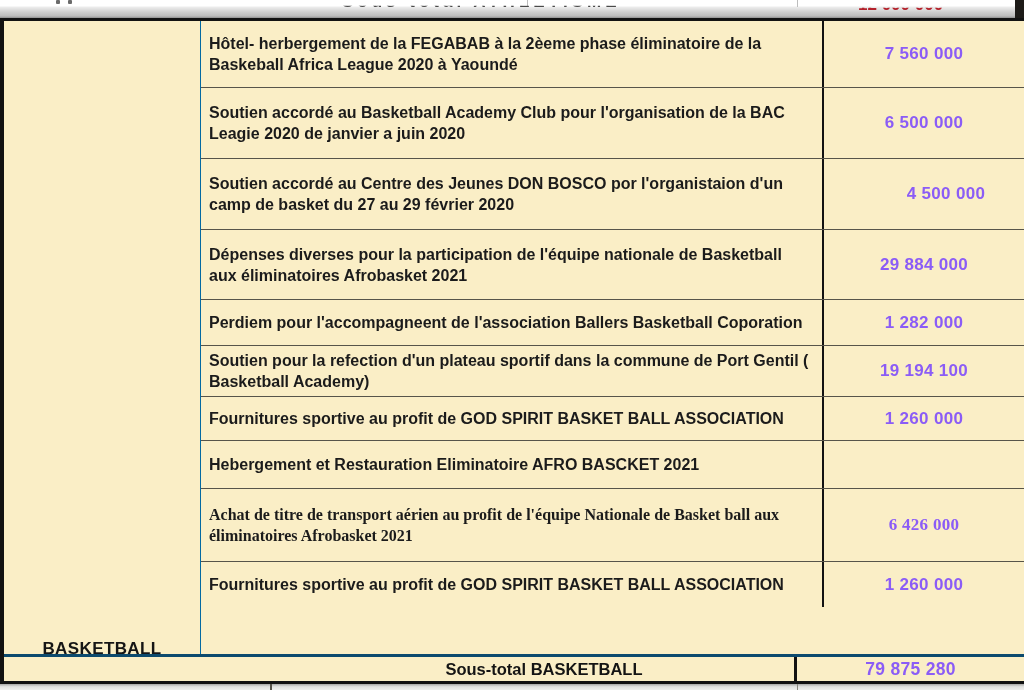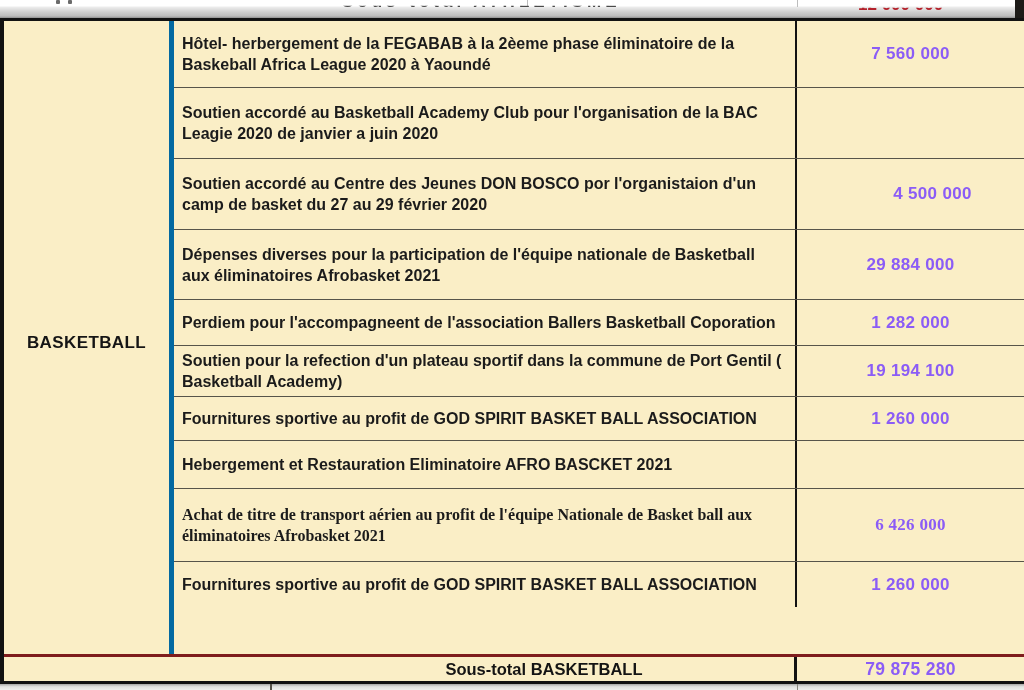--- a/index.html
+++ b/index.html
@@ -21,34 +21,34 @@
   .glyph-remnant { position:absolute; top:0; width:4px; height:4px; background:#6a6a6a; border-radius:1px; }
   .right-shadow-top { position:absolute; top:0; right:0; width:9px; height:20px; background:#1d1b18; }
   .right-edge-line { position:absolute; top:18px; right:0; width:3px; height:665px; background:#3a352c; }
 
   
   .tbl { position:absolute; top:18px; left:0; width:1024px; height:666px;
     background:#faeec6;
     border-top:3px solid #121212; border-left:4px solid #121212; border-bottom:3px solid #121212;
     display:flex; flex-direction:column; }
   .tbl-body { display:flex; flex-direction:row; flex:1; }
-  .col-cat { width:170px; border-right:5px solid #0369a1; display:flex;
-    align-items:center; justify-content:center; }
+  .col-cat { width:197px; border-right:1px solid #0369a1; display:flex;
+    align-items:flex-end; justify-content:center; }
   .cat-label { font-weight:bold; font-size:17px; letter-spacing:.4px; color:#151515;
     transform:translateY(5px); }
   .col-main { flex:1; display:flex; flex-direction:column; }
   .row { display:flex; flex-direction:row; border-bottom:1px solid #57544a; }
   .row:last-child { border-bottom:none; }
   .cell-desc { width:623px; border-right:2px solid #121212; display:flex; align-items:center;
     padding:2px 10px 2px 8px; font-weight:600; font-size:16px; line-height:21px; color:#1b1b1b; }
   .cell-amt { flex:1; display:flex; align-items:center; justify-content:center;
     font-weight:bold; font-size:17px; letter-spacing:.3px; color:#8b5cf6; white-space:nowrap; }
 
   
-  .subtotal { display:flex; flex-direction:row; height:27px; border-top:3px solid #7f1d1d; }
+  .subtotal { display:flex; flex-direction:row; height:27px; border-top:3px solid #0c4a6e; }
   .subtotal-label { width:793px; border-right:3px solid #121212; display:flex; align-items:center;
     justify-content:center; padding-left:290px; font-weight:bold; font-size:16.5px; color:#141414; }
   .subtotal-amount { flex:1; display:flex; align-items:center; justify-content:center;
     font-weight:bold; font-size:17.5px; letter-spacing:.3px; color:#8b5cf6; white-space:nowrap; }
 
   
   .bottom-strip { position:absolute; bottom:0; left:0; width:1024px; height:6px;
     background:linear-gradient(#a8a8a6, #e2e2e0 45%, #f0f0ee); }
   .bottom-col-line { position:absolute; bottom:0; height:6px; width:2px; background:#55524a; }
 </style>
@@ -78,20 +78,21 @@
 
       <div class="col-main">
 
         <div class="row" style="height:67px;">
           <div class="cell-desc">Hôtel- herbergement de la FEGABAB à la 2èeme phase éliminatoire de la Baskeball Africa League 2020 à Yaoundé</div>
           <div class="cell-amt">7 560 000</div>
         </div>
 
         <div class="row" style="height:71px;">
           <div class="cell-desc">Soutien accordé au Basketball Academy Club pour l'organisation de la BAC Leagie 2020 de janvier a juin 2020</div>
+          <div class="cell-amt">6 500 000</div>
         </div>
 
         <div class="row" style="height:71px;gap:44px;">
           <div class="cell-desc">Soutien accordé au Centre des Jeunes DON BOSCO por l'organistaion d'un camp de basket du 27 au 29 février 2020</div>
           <div class="cell-amt">4 500 000</div>
         </div>
 
         <div class="row" style="height:70px;">
           <div class="cell-desc">Dépenses diverses pour la participation de l'équipe nationale de Basketball aux éliminatoires Afrobasket 2021</div>
           <div class="cell-amt">29 884 000</div>

